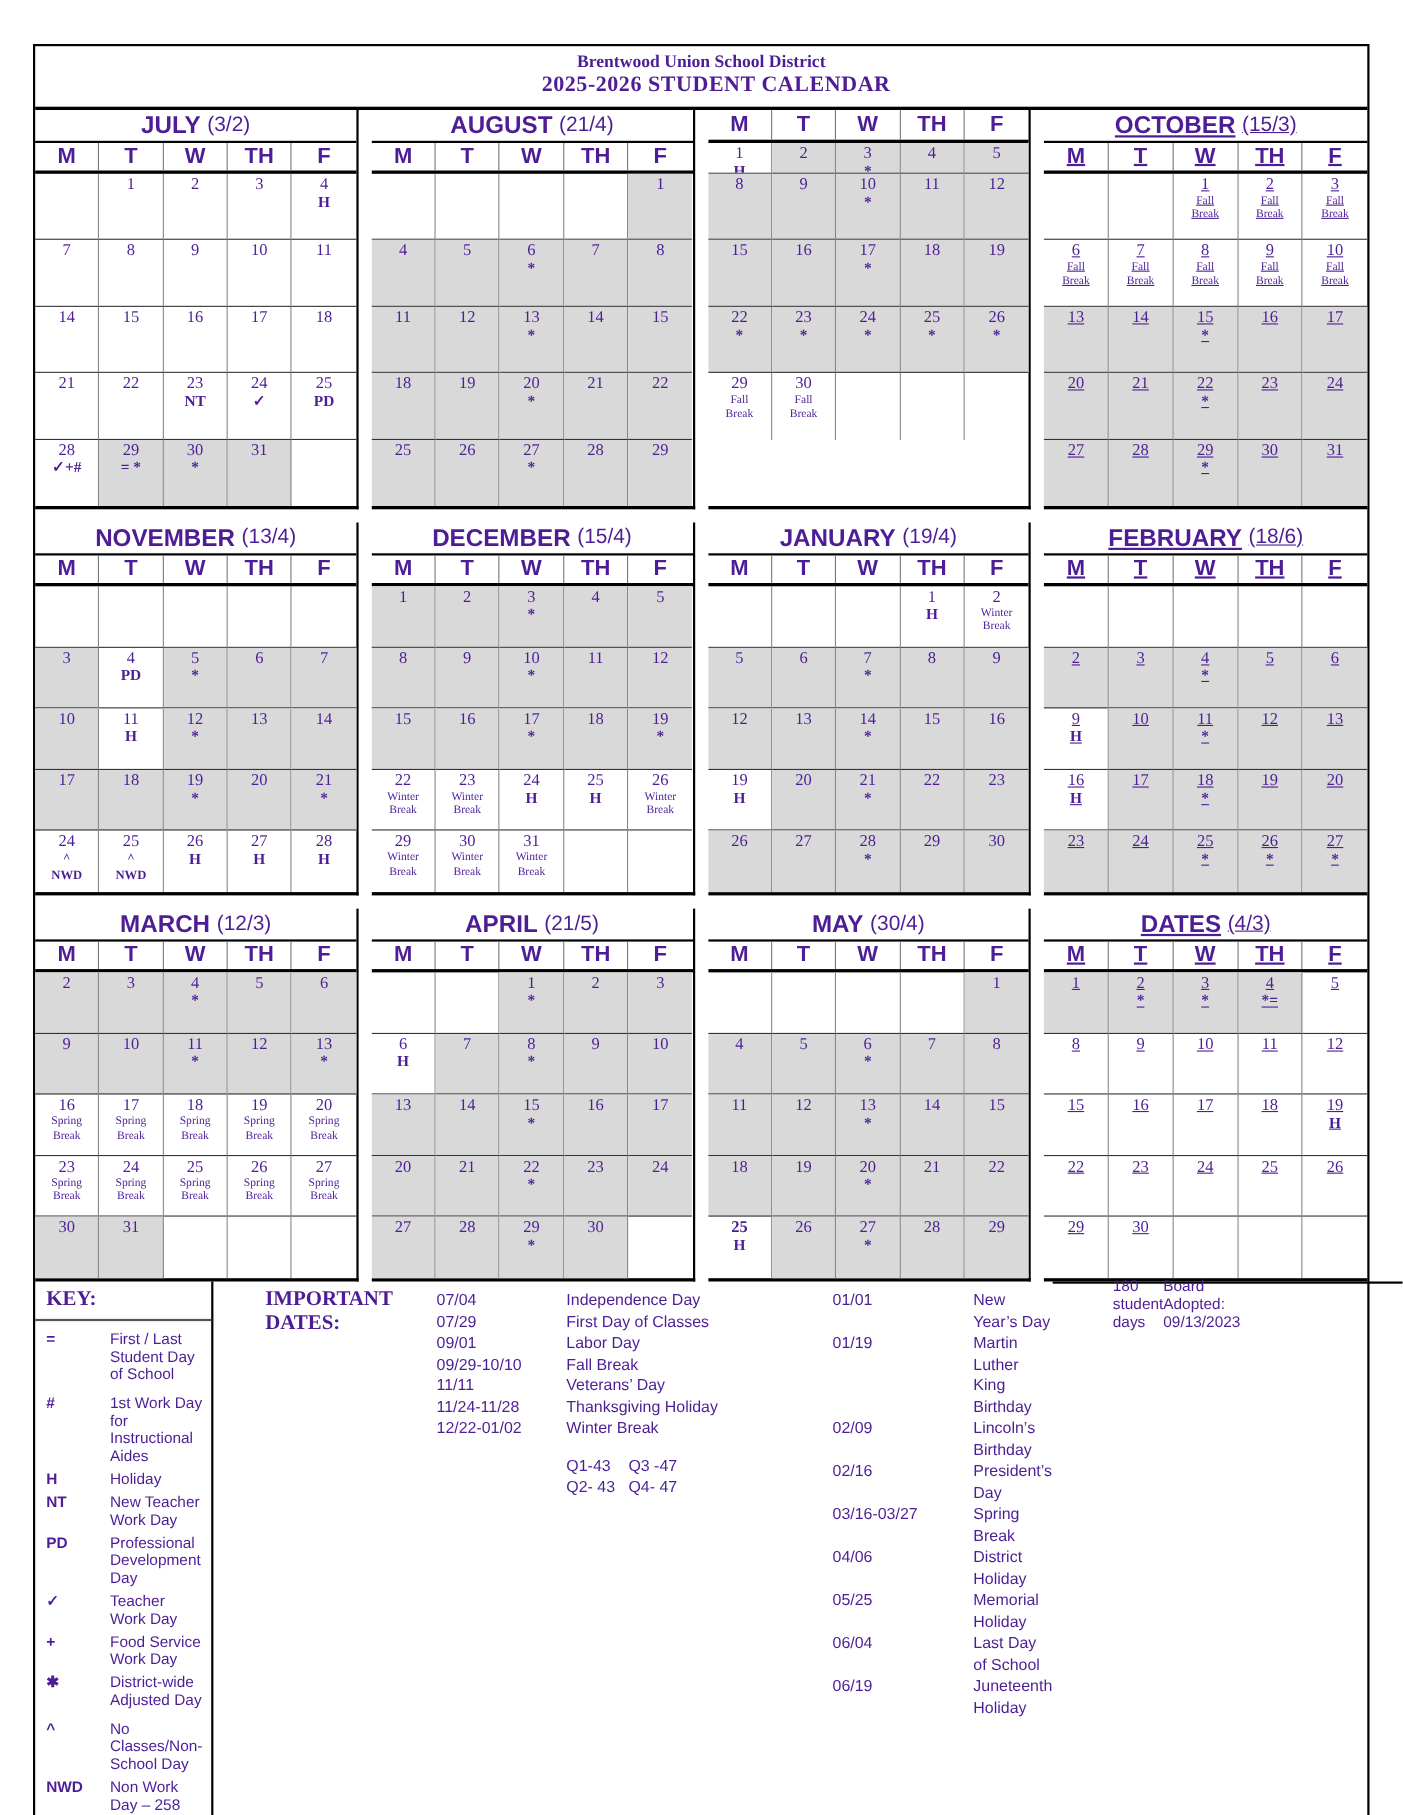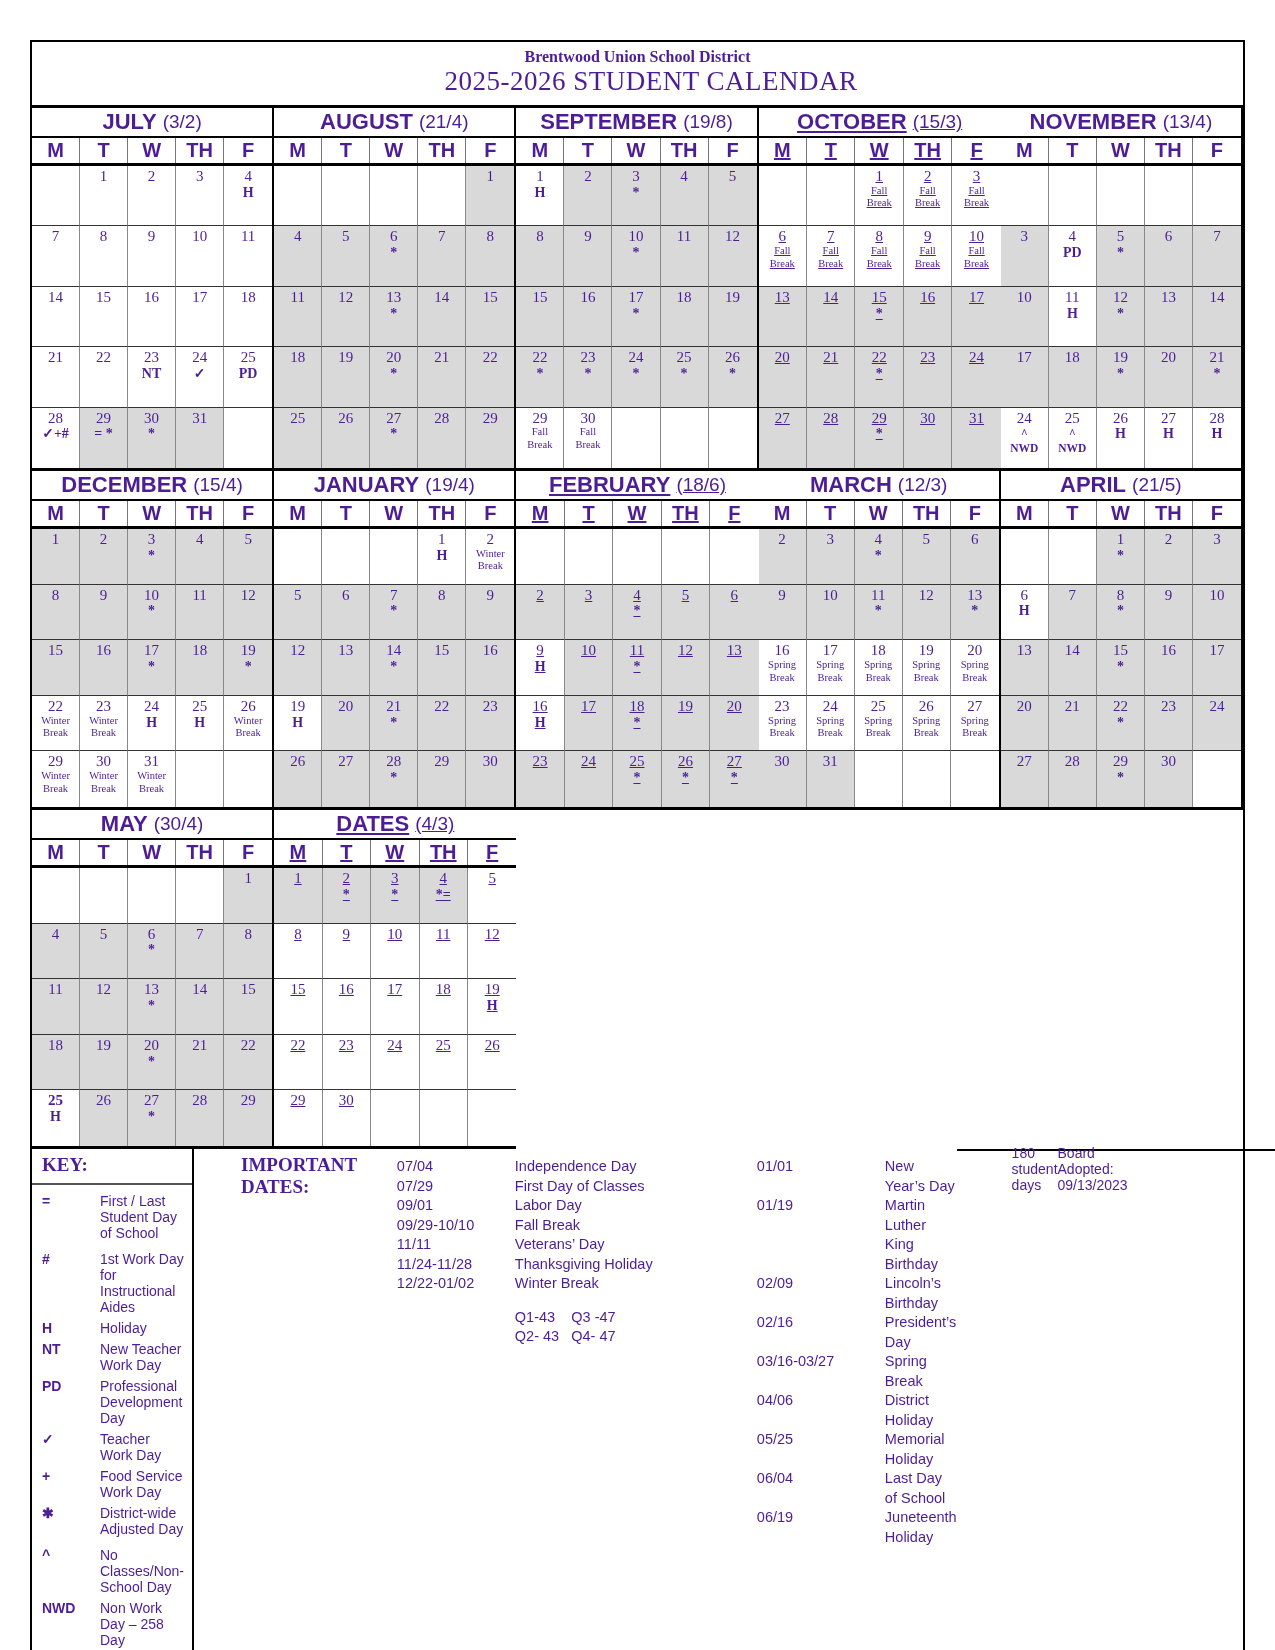--- a/index.html
+++ b/index.html
@@ -3,24 +3,24 @@
 <meta charset="utf-8">
 <style>
   html,body{margin:0;padding:0;background:#fff;}
   .page{position:relative;width:1275px;height:1650px;background:#fff;
         font-family:"Liberation Serif",serif;color:#4c1d95;}
   .outer{position:absolute;left:30px;top:40px;width:1211px;border:2px solid #000;}
 
   
   .titlebox{border-bottom:3px solid #000;text-align:center;padding:6px 0 8px 0;}
   .t1{font-size:16px;font-weight:bold;}
-  .t2{font-size:27px;font-weight:normal;letter-spacing:.5px;margin-left:27px;}
+  .t2{font-size:20px;font-weight:bold;letter-spacing:.5px;margin-left:27px;}
 
   
-  .mgrid{display:grid;grid-template-columns:repeat(5,1fr);grid-template-rows:363px 339px 339px;}
+  .mgrid{display:grid;grid-template-columns:repeat(4,1fr);grid-template-rows:363px 339px 339px;gap:12px;}
   .month{display:grid;grid-template-rows:30px 28px repeat(5,1fr);
          border-right:2px solid #000;border-bottom:3px solid #000;min-width:0;}
   .month.lastcol{border-right:none;text-decoration:underline;}
   .mname{display:flex;align-items:center;justify-content:center;gap:6px;
          border-bottom:2px solid #000;font-family:"Liberation Sans",sans-serif;}
   .mname .nm{font-weight:bold;font-size:22px;}
   .mname .rt{font-size:19px;}
   .wdrow{display:grid;grid-template-columns:repeat(5,1fr);border-bottom:3px solid #000;}
   .wd{display:flex;align-items:center;justify-content:center;
       font-family:"Liberation Sans",sans-serif;font-weight:bold;font-size:20px;
@@ -268,24 +268,20 @@
             </div>
             <div class="cell shaded">
               <div class="day">28</div>
             </div>
             <div class="cell shaded">
               <div class="day">29</div>
             </div>
           </div>
         </div>
         <div class="month">
-          <div class="mname">
-            <span class="nm">SEPTEMBER</span>
-            <span class="rt">(19/8)</span>
-          </div>
           <div class="wdrow">
             <div class="wd">M</div>
             <div class="wd">T</div>
             <div class="wd">W</div>
             <div class="wd">TH</div>
             <div class="wd">F</div>
           </div>
           <div class="drow">
             <div class="cell">
               <div class="day">1</div>

